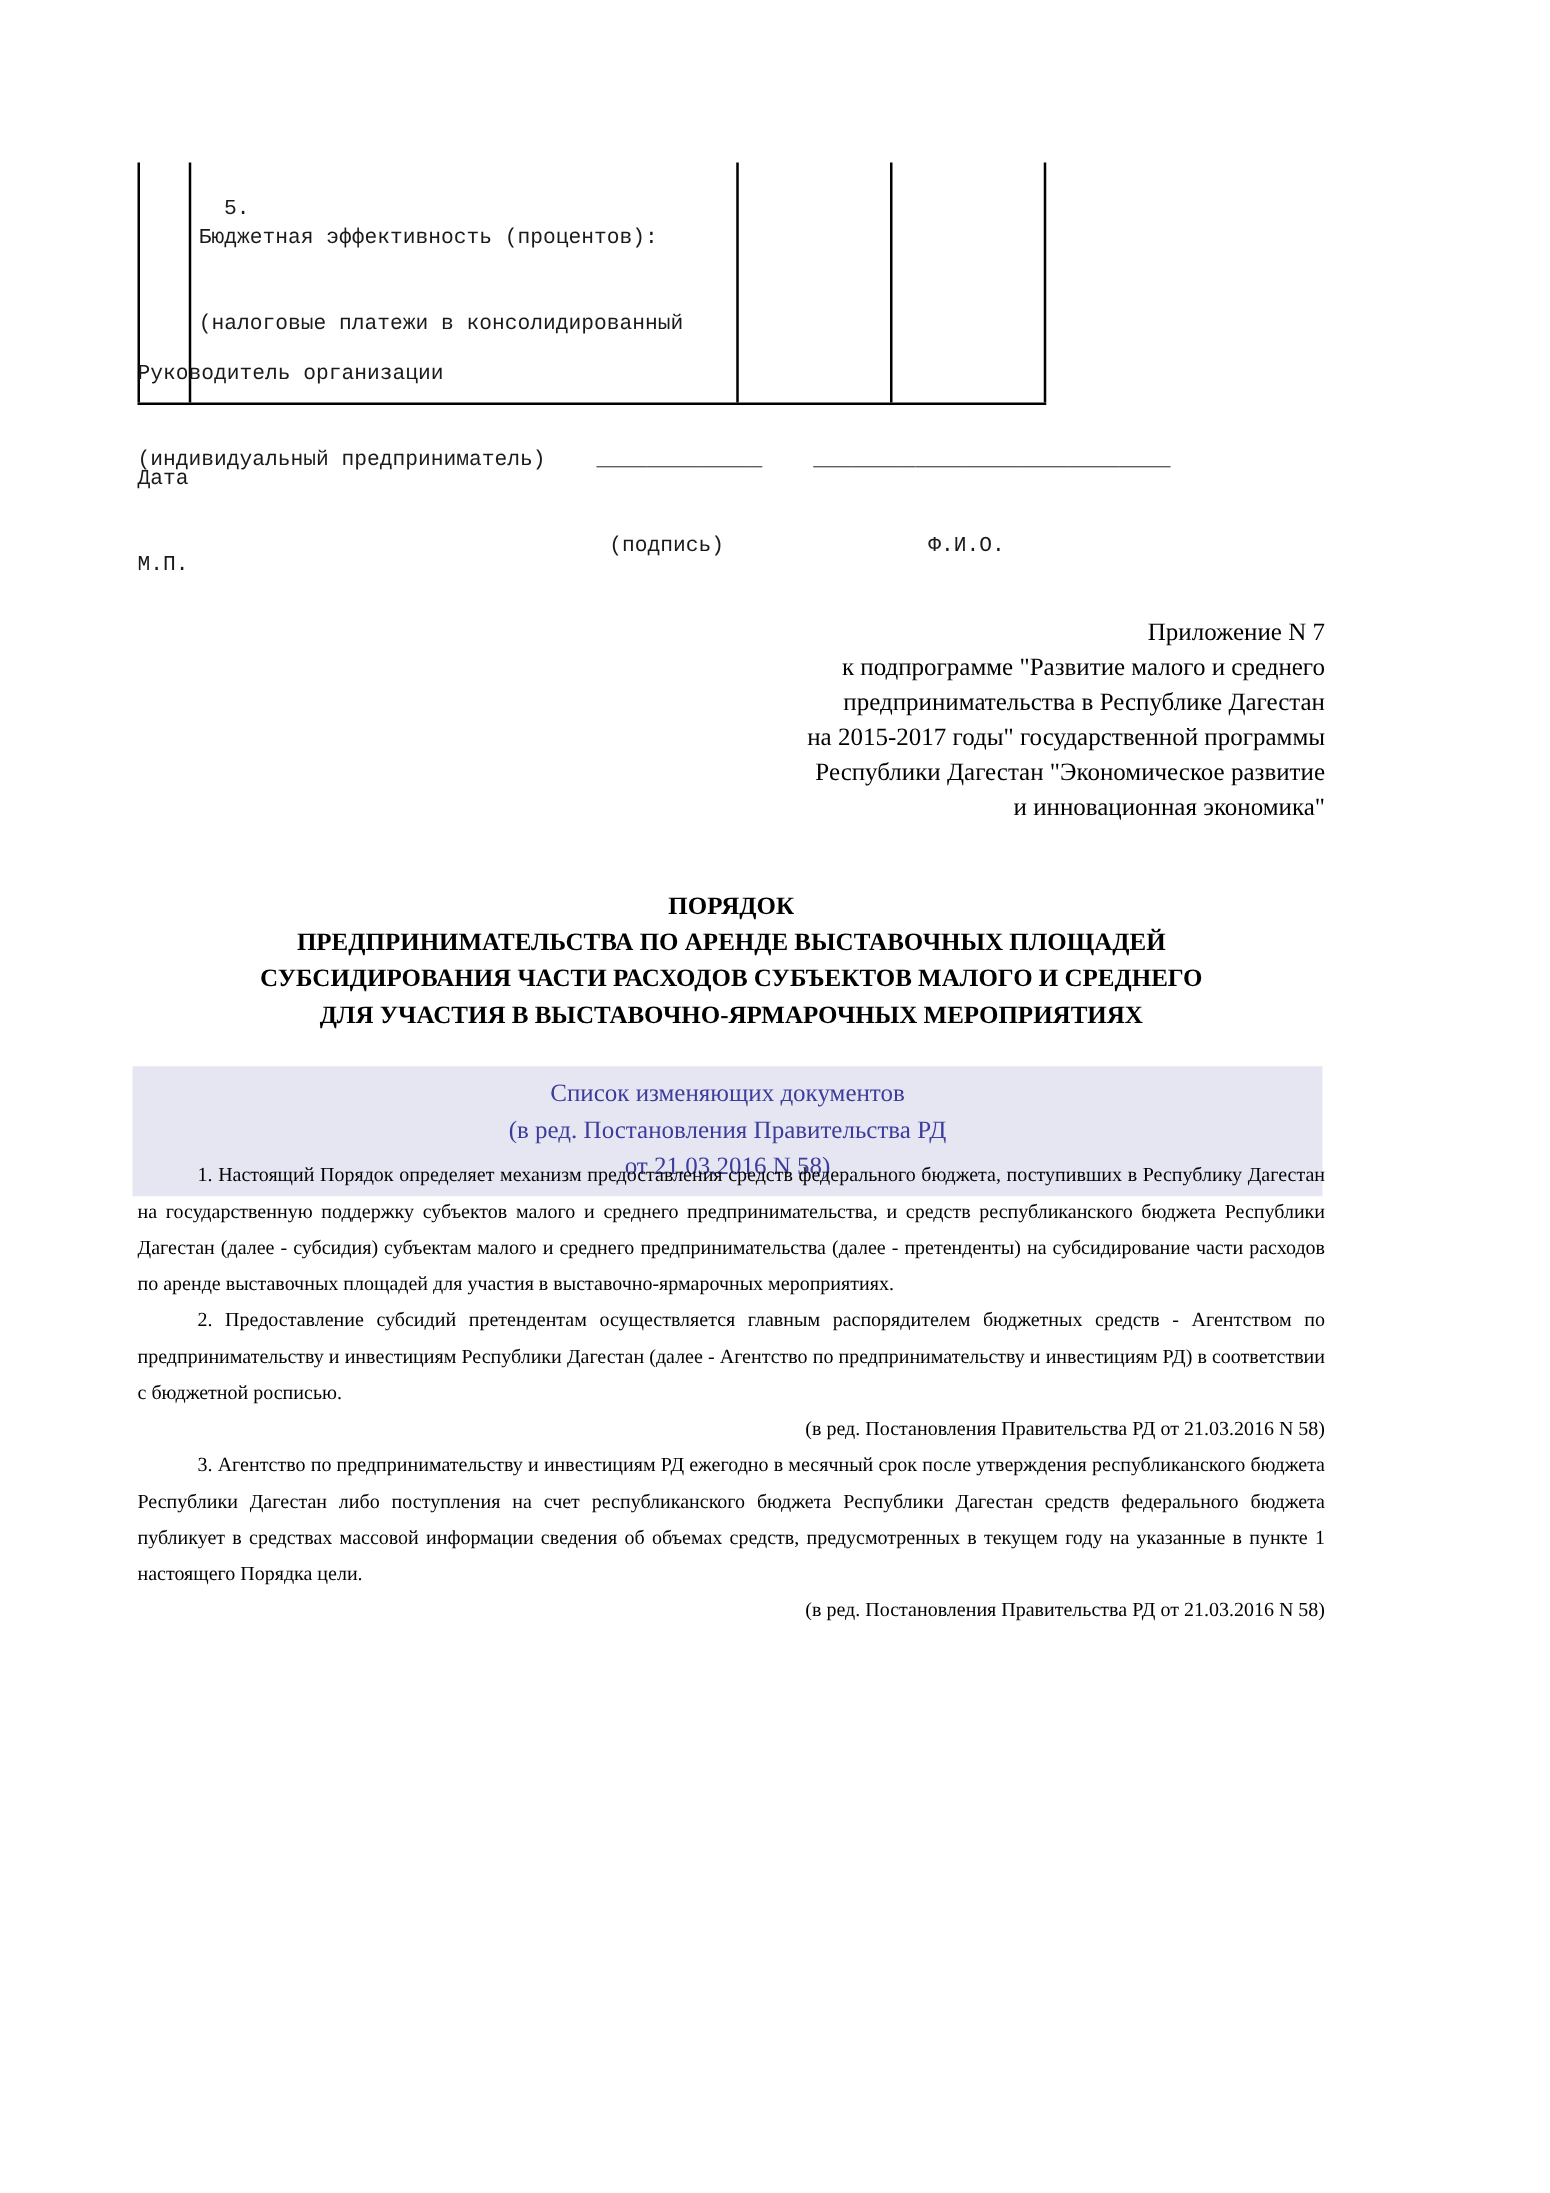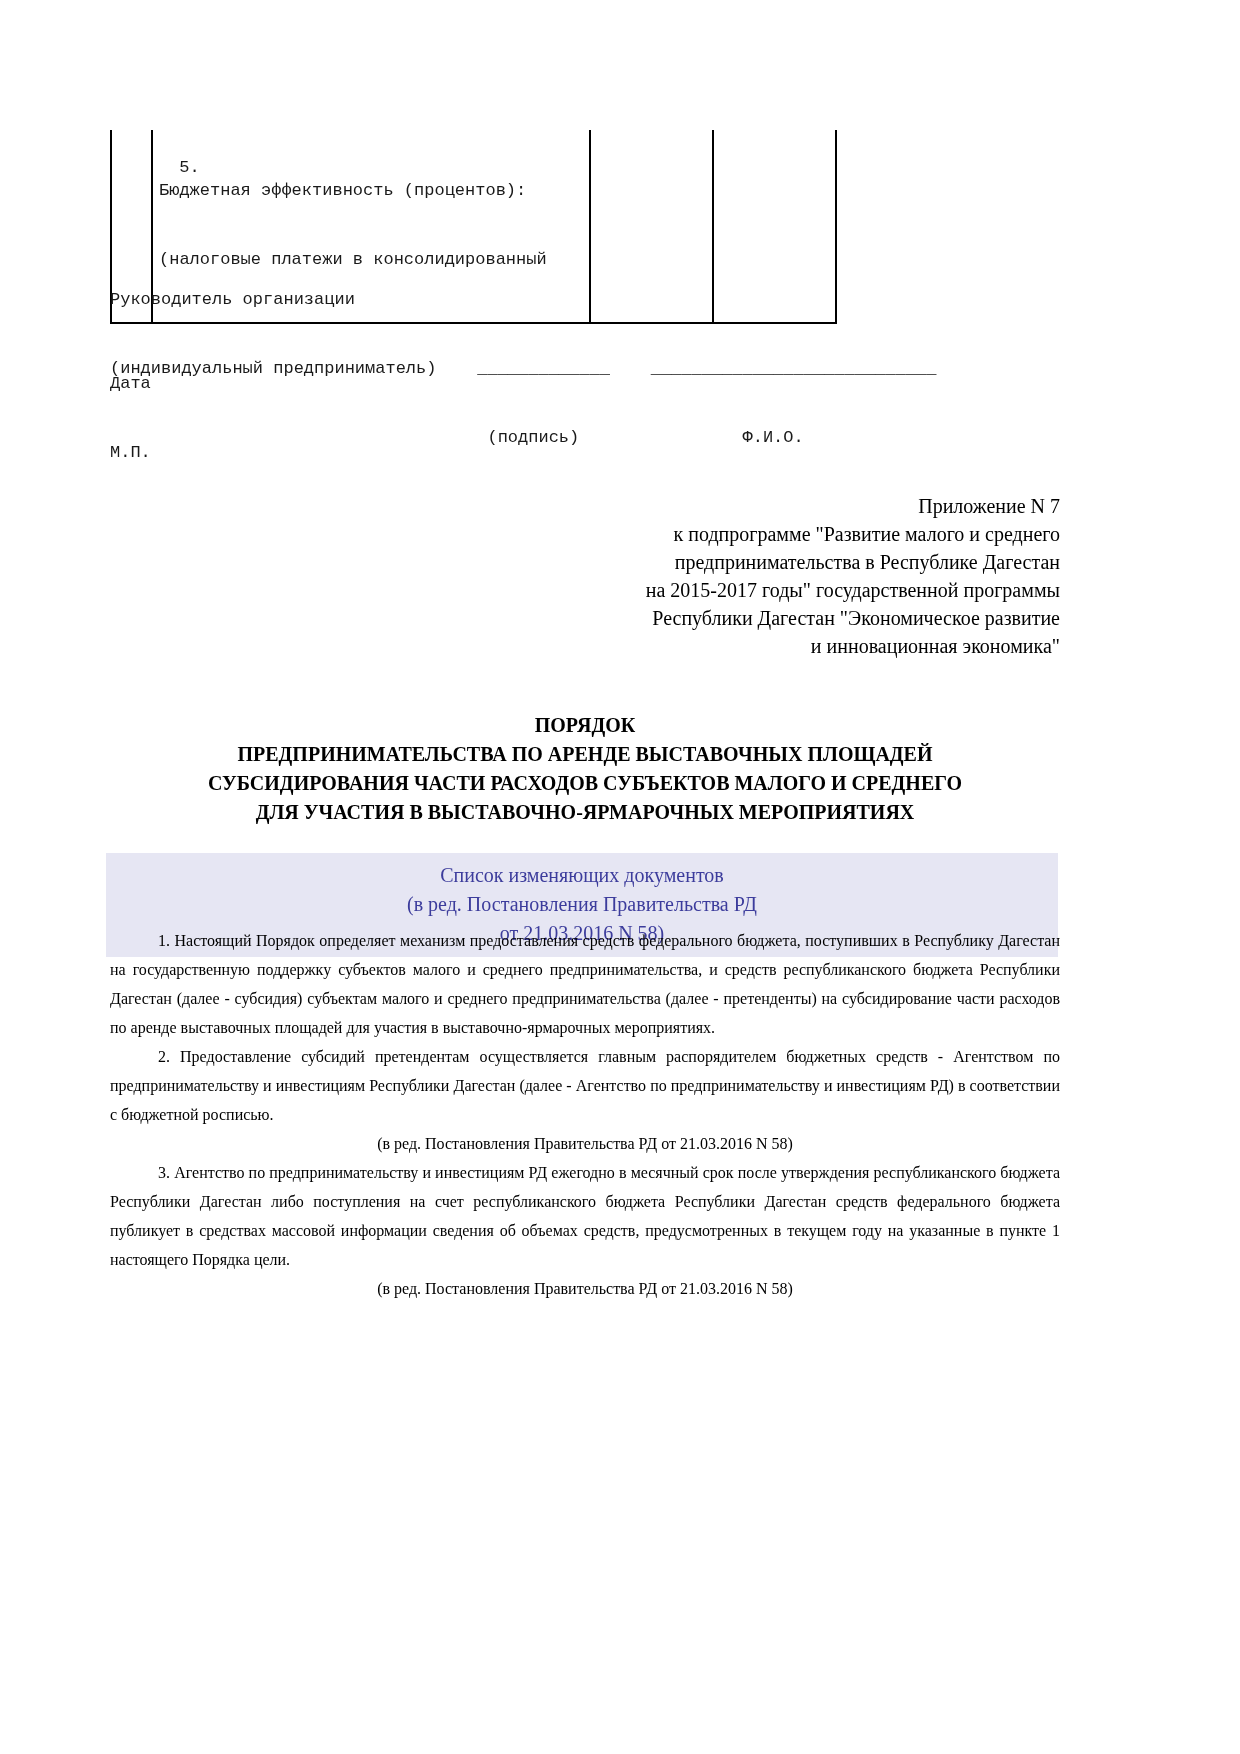--- a/index.html
+++ b/index.html
@@ -91,21 +91,21 @@
     top: 926px;
     width: 950px;
     font-size: 16px;
     line-height: 29px;
   }
   .body-text .para {
     text-align: justify;
     text-indent: 48px;
   }
   .body-text .para:first-child { margin-top: 0; }
-  .body-text .note { text-align: center; }
+  .body-text .note { text-align: right; }
 </style>
 </head>
 <body>
 
 <div class="page">
 
   <div class="frag-table mono">
     <div class="cell c1">
       <span>5.</span>
     </div>

